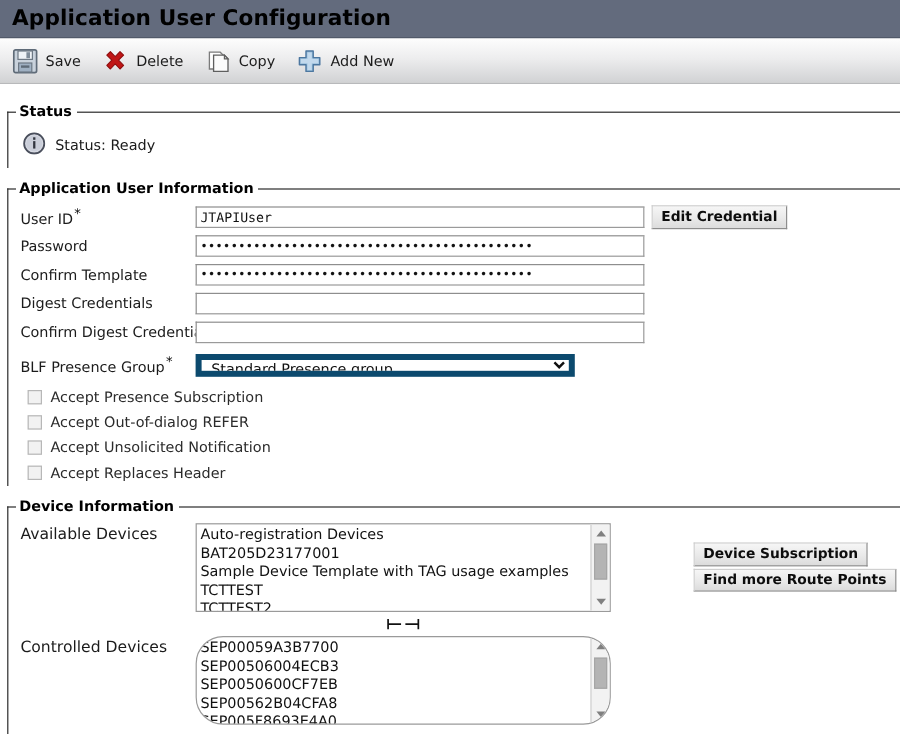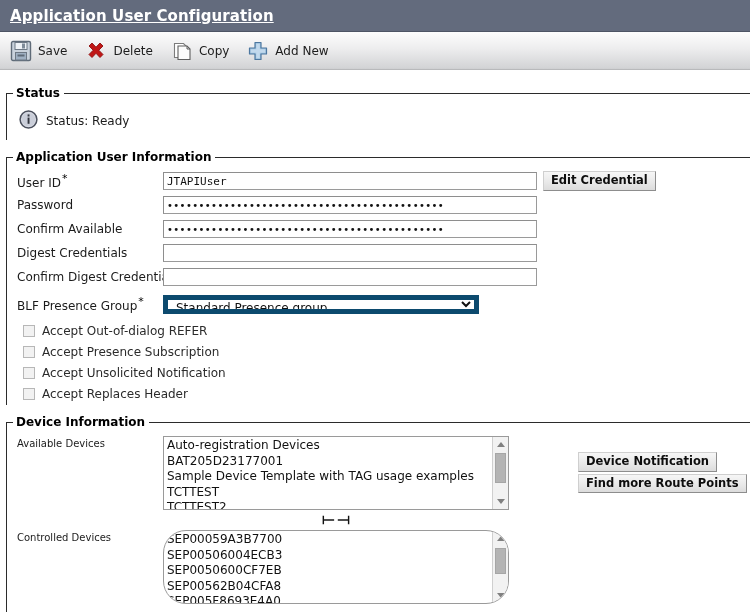--- a/index.html
+++ b/index.html
@@ -22,25 +22,24 @@
   #titlebar {
     height: 32px;
     background: #636b7d;
     display: flex;
     align-items: center;
     padding: 0 0 0 10px;
     box-sizing: border-box;
     border-bottom: 1px solid #4e5565;
   }
   #titlebar .title-text {
-    color: #ffffff;
+    color: #000000;
     font-weight: bold;
-    font-size: 15px;
+    font-size: 18px;
     letter-spacing: 0.1px;
-    text-decoration: underline;
   }
 
   
   #toolbar {
     height: 38px;
     background: linear-gradient(to bottom, #fdfdfd 0%, #ededee 45%, #d2d3d5 98%, #c9cacc 100%);
     border-bottom: 1px solid #b8b9bb;
     display: flex;
     align-items: center;
     padding-left: 10px;
@@ -199,21 +198,21 @@
   .list-row {
     display: flex;
     align-items: flex-start;
     padding-left: 0;
   }
   .list-label {
     width: 156px;
     padding-left: 10px;
     padding-top: 2px;
     box-sizing: border-box;
-    font-size: 10px;
+    font-size: 13px;
     color: #1b1b1b;
   }
   .listbox {
     position: relative;
     width: 346px;
     border: 1px solid #9a9a9a;
     background: #ffffff;
     box-sizing: border-box;
     overflow: hidden;
   }
@@ -375,21 +374,21 @@
 
     <div class="form-row">
       <span class="form-label">
         <span>Password</span>
       </span>
       <input class="txt pwd" type="text" readonly="" value="••••••••••••••••••••••••••••••••••••••••••••" style="">
     </div>
 
     <div class="form-row">
       <span class="form-label">
-        <span>Confirm Available</span>
+        <span>Confirm Template</span>
       </span>
       <input class="txt pwd" type="text" readonly="" value="••••••••••••••••••••••••••••••••••••••••••••" style="">
     </div>
 
     <div class="form-row">
       <span class="form-label">
         <span>Digest Credentials</span>
       </span>
       <input class="txt" type="text" value="" style="">
     </div>
@@ -406,25 +405,25 @@
         <span>BLF Presence Group</span><span class="req">*</span>
       </span>
       <select class="ddl">
         <option>Standard Presence group</option>
       </select>
     </div>
 
     <div style="margin-top:5px;">
       <div class="chk-row">
         <span class="chk-box"></span>
-        <span class="chk-label">Accept Out-of-dialog REFER</span>
+        <span class="chk-label">Accept Presence Subscription</span>
       </div>
       <div class="chk-row">
         <span class="chk-box"></span>
-        <span class="chk-label">Accept Presence Subscription</span>
+        <span class="chk-label">Accept Out-of-dialog REFER</span>
       </div>
       <div class="chk-row">
         <span class="chk-box"></span>
         <span class="chk-label">Accept Unsolicited Notification</span>
       </div>
       <div class="chk-row">
         <span class="chk-box"></span>
         <span class="chk-label">Accept Replaces Header</span>
       </div>
     </div>
@@ -482,15 +481,15 @@
               <span class="tri down"></span>
             </div>
         </div>
       </div>
     </div>
 
   </div>
 </fieldset>
 
 <div id="device-side-buttons">
-  <button class="btn">Device Notification</button>
+  <button class="btn">Device Subscription</button>
   <button class="btn">Find more Route Points</button>
 </div>
 
 </body></html>

